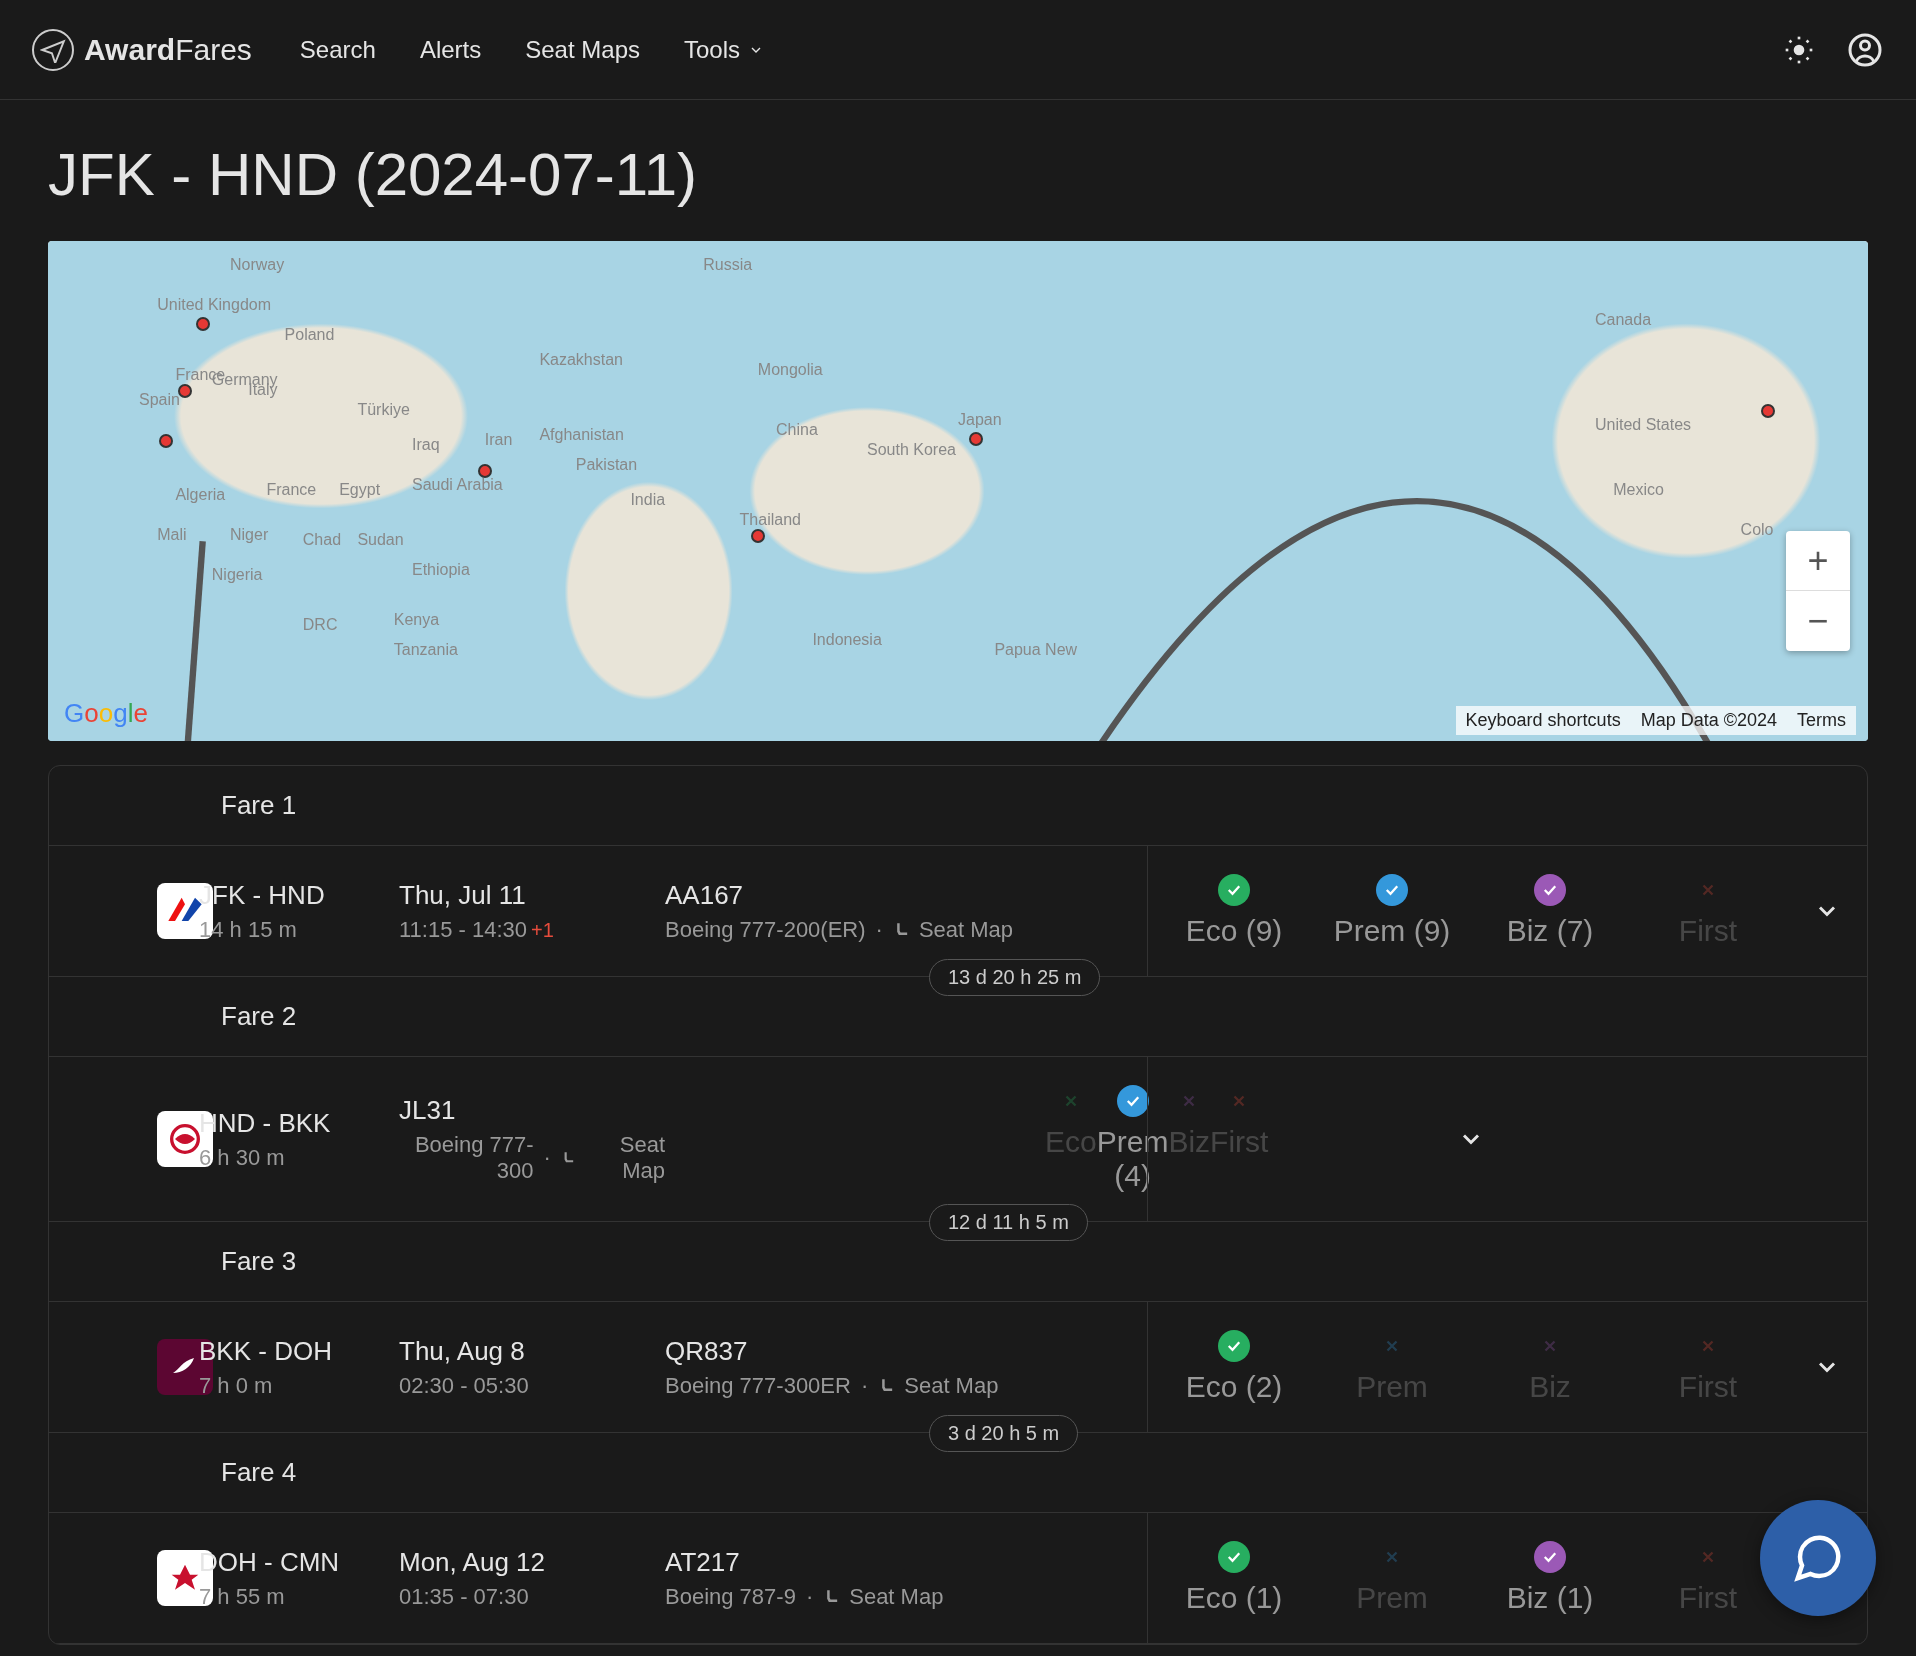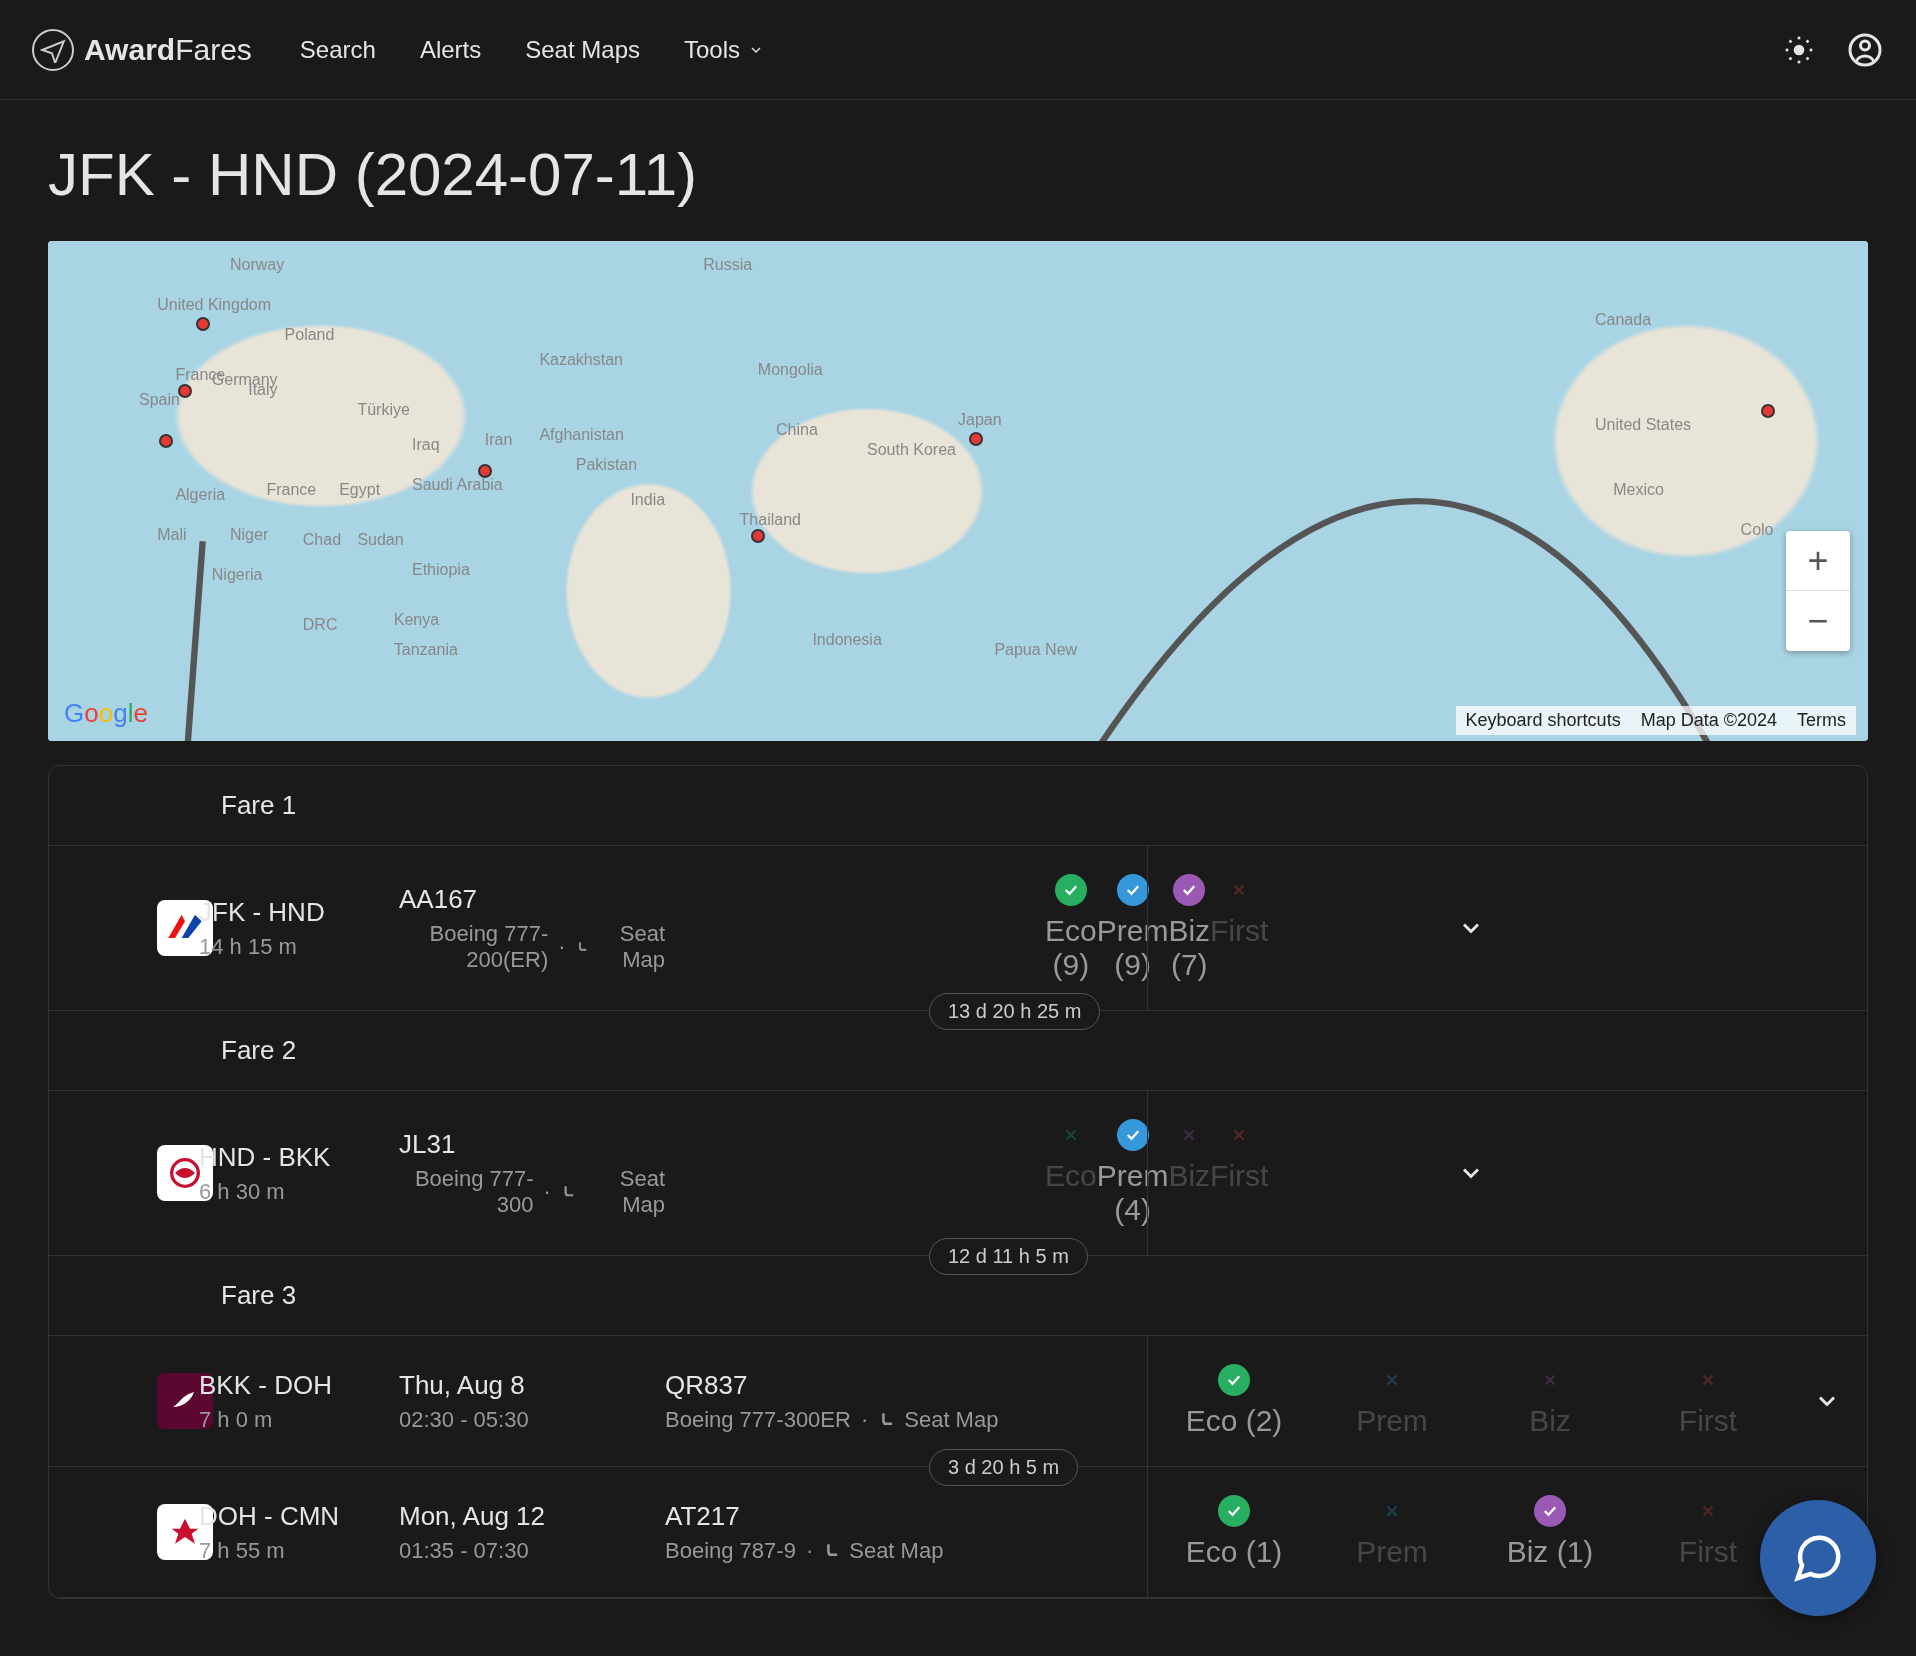--- a/index.html
+++ b/index.html
@@ -357,20 +357,24 @@
        <div class="airline-logo aa-logo">
           <svg width="40" height="40" viewBox="0 0 24 24">
             <path d="M2 18L10 4l2 4-6 10z" fill="#e11"></path>
             <path d="M10 18L18 4l4 4-8 10z" fill="#14a"></path>
           </svg>
         </div>
        <div class="route-col">
          <div class="route">JFK - HND</div>
          <div class="duration">14 h 15 m</div>
        </div>
+       <div class="date-col">
+         <div class="date">Thu, Jul 11</div>
+         <div class="time">11:15 - 14:30<span class="offset">+1</span></div>
+       </div>
        <div class="flight-col">
          <div class="flight-no">AA167</div>
          <div class="aircraft">
            <span>Boeing 777-200(ER)</span> · 
            <span class="seatmap-link">
               <svg width="20" height="20" viewBox="0 0 24 24" fill="#999">
                 <path d="M5 4v10l2 4h10v-3H9l-1-2V4z"></path>
               </svg>
               <span>Seat Map</span>
             </span>
@@ -551,20 +555,21 @@
   </div>
        </div>
        <div class="expand-icon">
           <svg width="28" height="28" viewBox="0 0 24 24" fill="none" stroke="#e5e5e5" stroke-width="2.5">
             <path d="M6 9l6 6 6-6"></path>
           </svg>
         </div>
        <div class="divider-line"></div>
        <div class="gap-badge">3 d 20 h 5 m</div>
      </div>
+      <div class="fare-header">Fare 4</div>
      <div class="fare-row">
        <div></div>
        <div class="airline-logo at-logo">
           <svg width="40" height="40" viewBox="0 0 24 24" fill="#c8102e">
             <path d="M12 4l3 6h5l-4 3 2 6-6-4-6 4 2-6-4-3h5z"></path>
           </svg>
         </div>
        <div class="route-col">
          <div class="route">DOH - CMN</div>
          <div class="duration">7 h 55 m</div>

